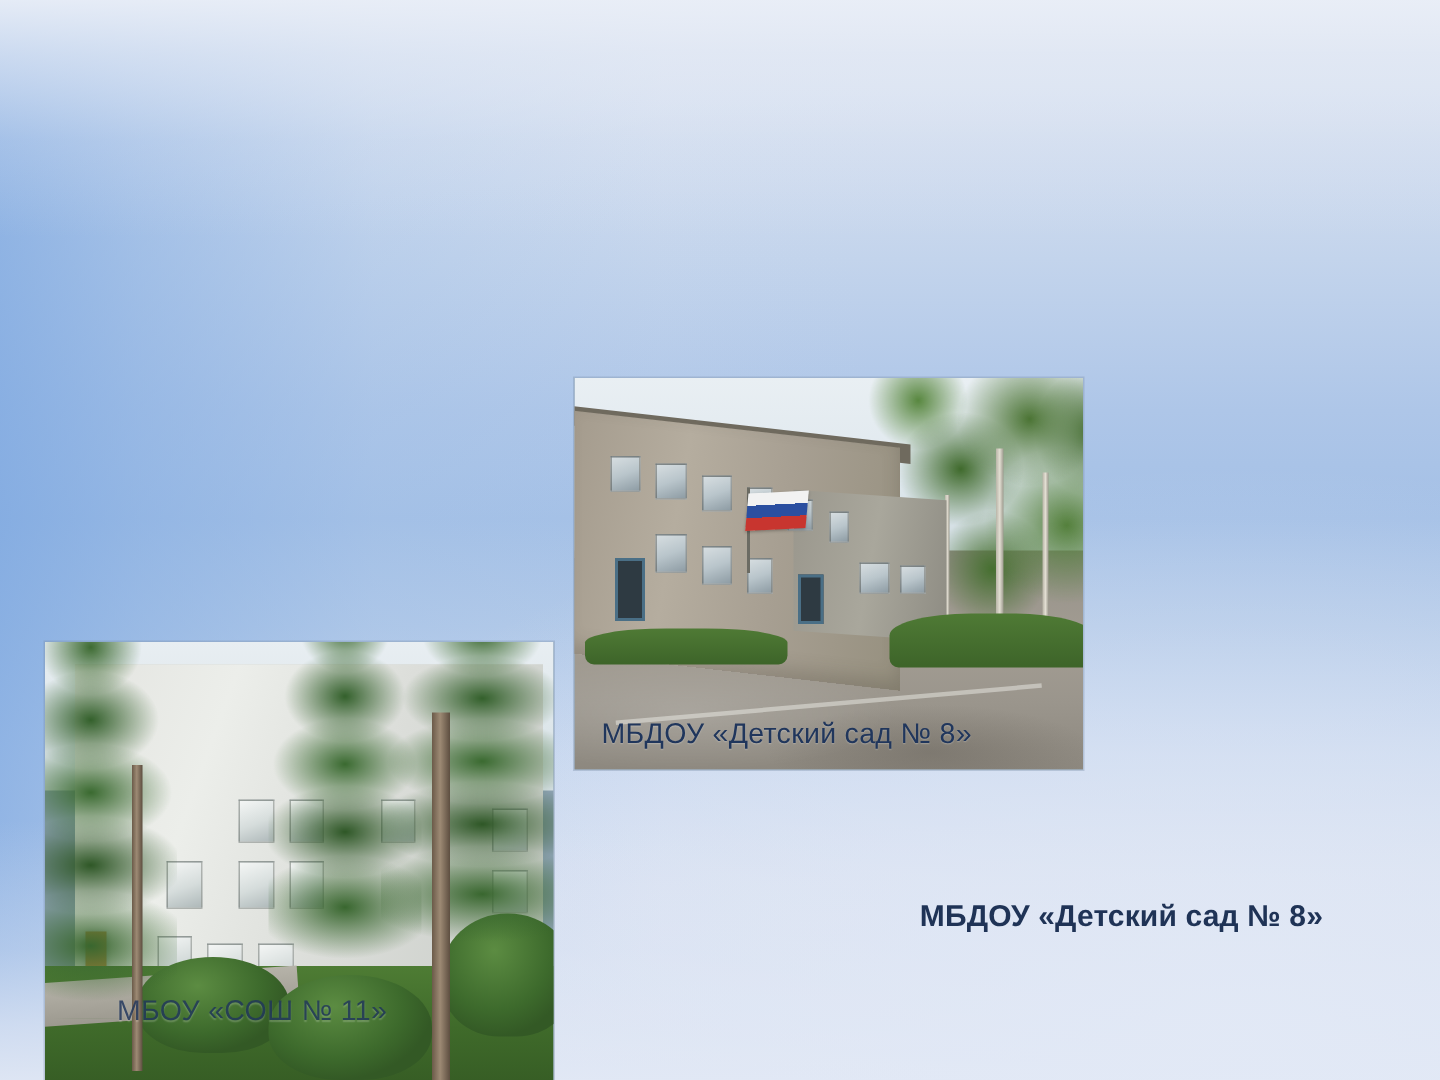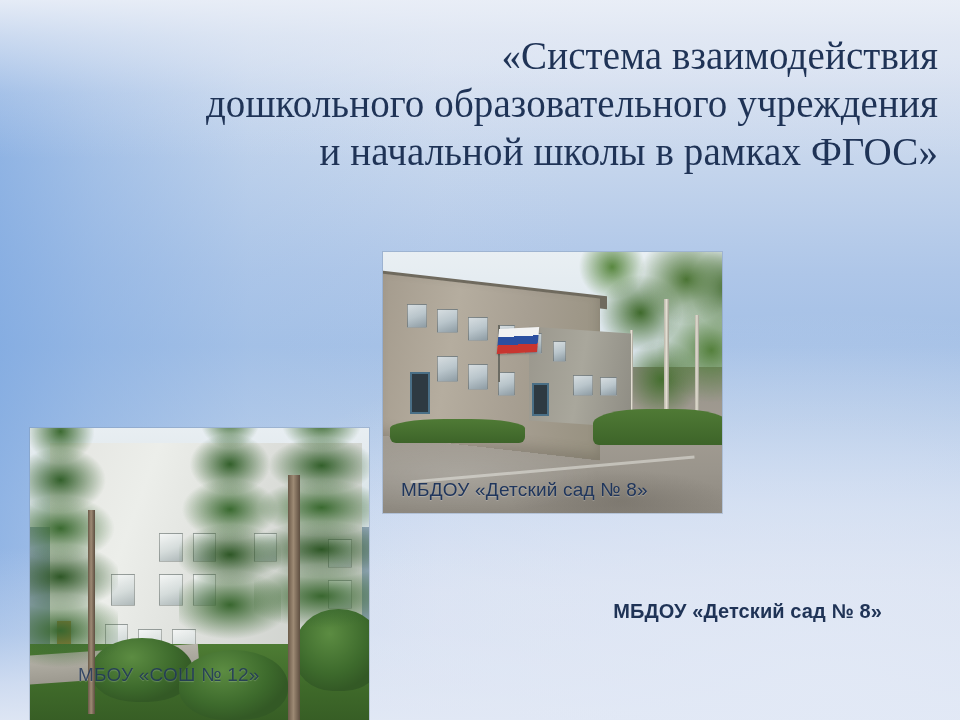--- a/index.html
+++ b/index.html
@@ -322,23 +322,20 @@
 <body>
 
 <div id="slide">
 
   <div class="bg-base"></div>
   <div class="bg-left-wash"></div>
   <div class="bg-top-wash"></div>
   <div class="bg-bottom-wash"></div>
   <div class="bg-corner-glow"></div>
 
-  <div id="title">«Система взаимодействия
-дошкольного образовательного учреждения
-и начальной школы в рамках ФГОС»</div>
 
   <div class="photo" id="photo-kindergarten">
 
     <div class="photo-scene">
       <div class="kg-sky"></div>
       <div class="kg-ground"></div>
 
       <div class="kg-trees"></div>
       <div class="kg-trunk" style="left:83%; top:18%; width:5px; height:52%;"></div>
       <div class="kg-trunk" style="left:92%; top:24%; width:4px; height:44%;"></div>
@@ -406,20 +403,20 @@
       <div class="sc-bush" style="left:78%; top:62%; width:26%; height:28%;"></div>
 
       <div class="sc-conifer" style="left:-8%; top:-6%; width:34%; height:92%;"></div>
       <div class="sc-conifer" style="left:44%; top:-10%; width:30%; height:86%;"></div>
       <div class="sc-conifer" style="left:66%; top:-8%; width:40%; height:80%;"></div>
 
       <div class="sc-trunk" style="left:17%; top:28%; width:7px; height:70%;"></div>
       <div class="sc-trunk" style="left:76%; top:16%; width:12px; height:84%;"></div>
     </div>
 
-    <div class="photo-caption" id="caption-school">МБОУ «СОШ № 12»</div>
+    <div class="photo-caption" id="caption-school">МБОУ «СОШ № 11»</div>
   </div>
 
   <div id="org-block">
     <div id="org-name">МБДОУ «Детский сад № 8»</div>
   </div>
 
 </div>
 
 </body></html>

